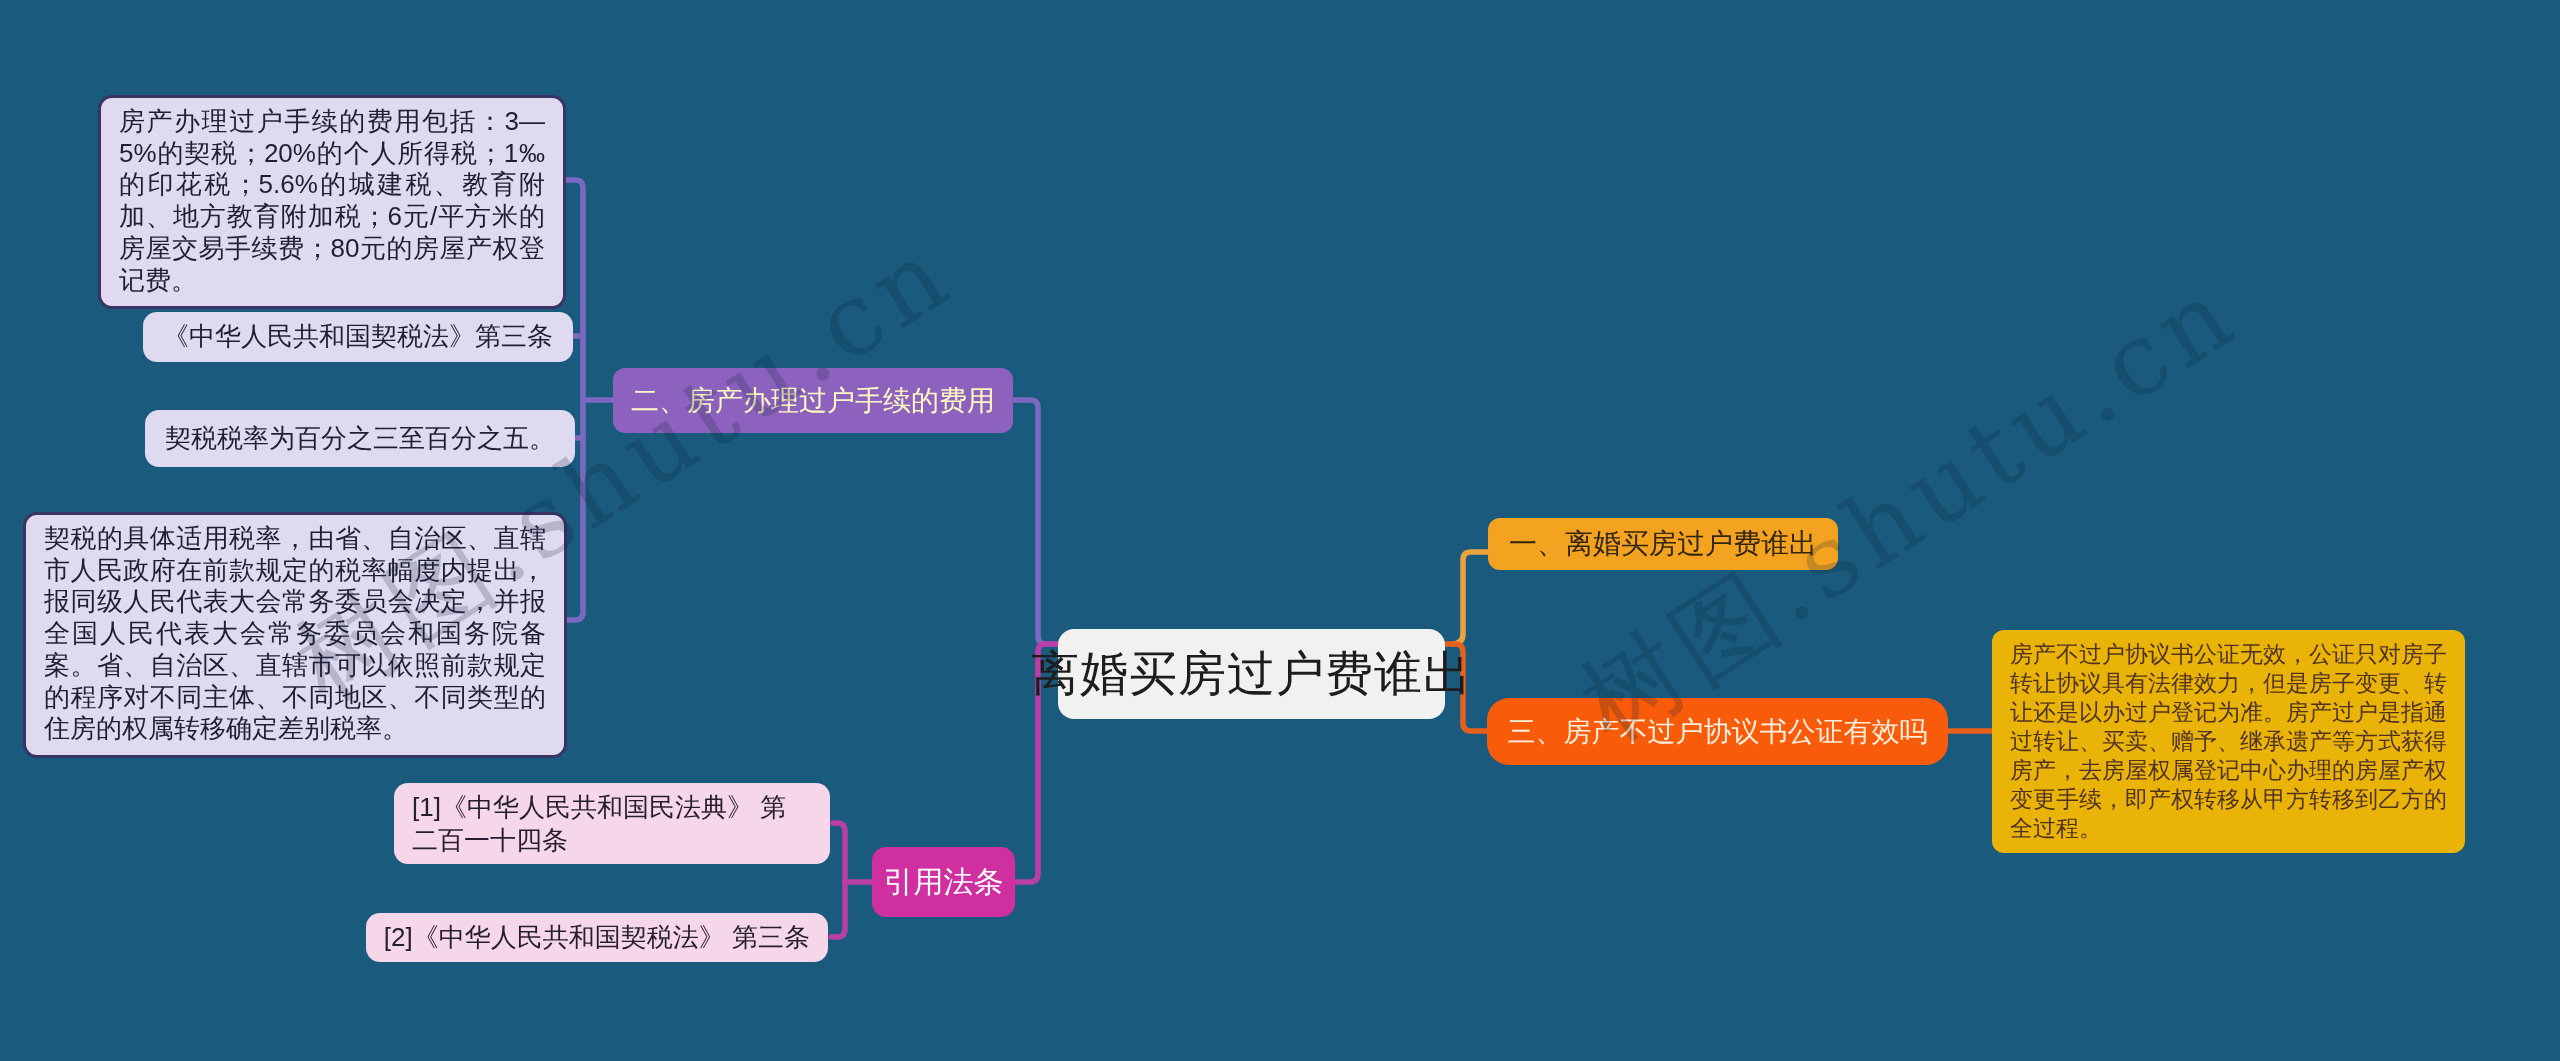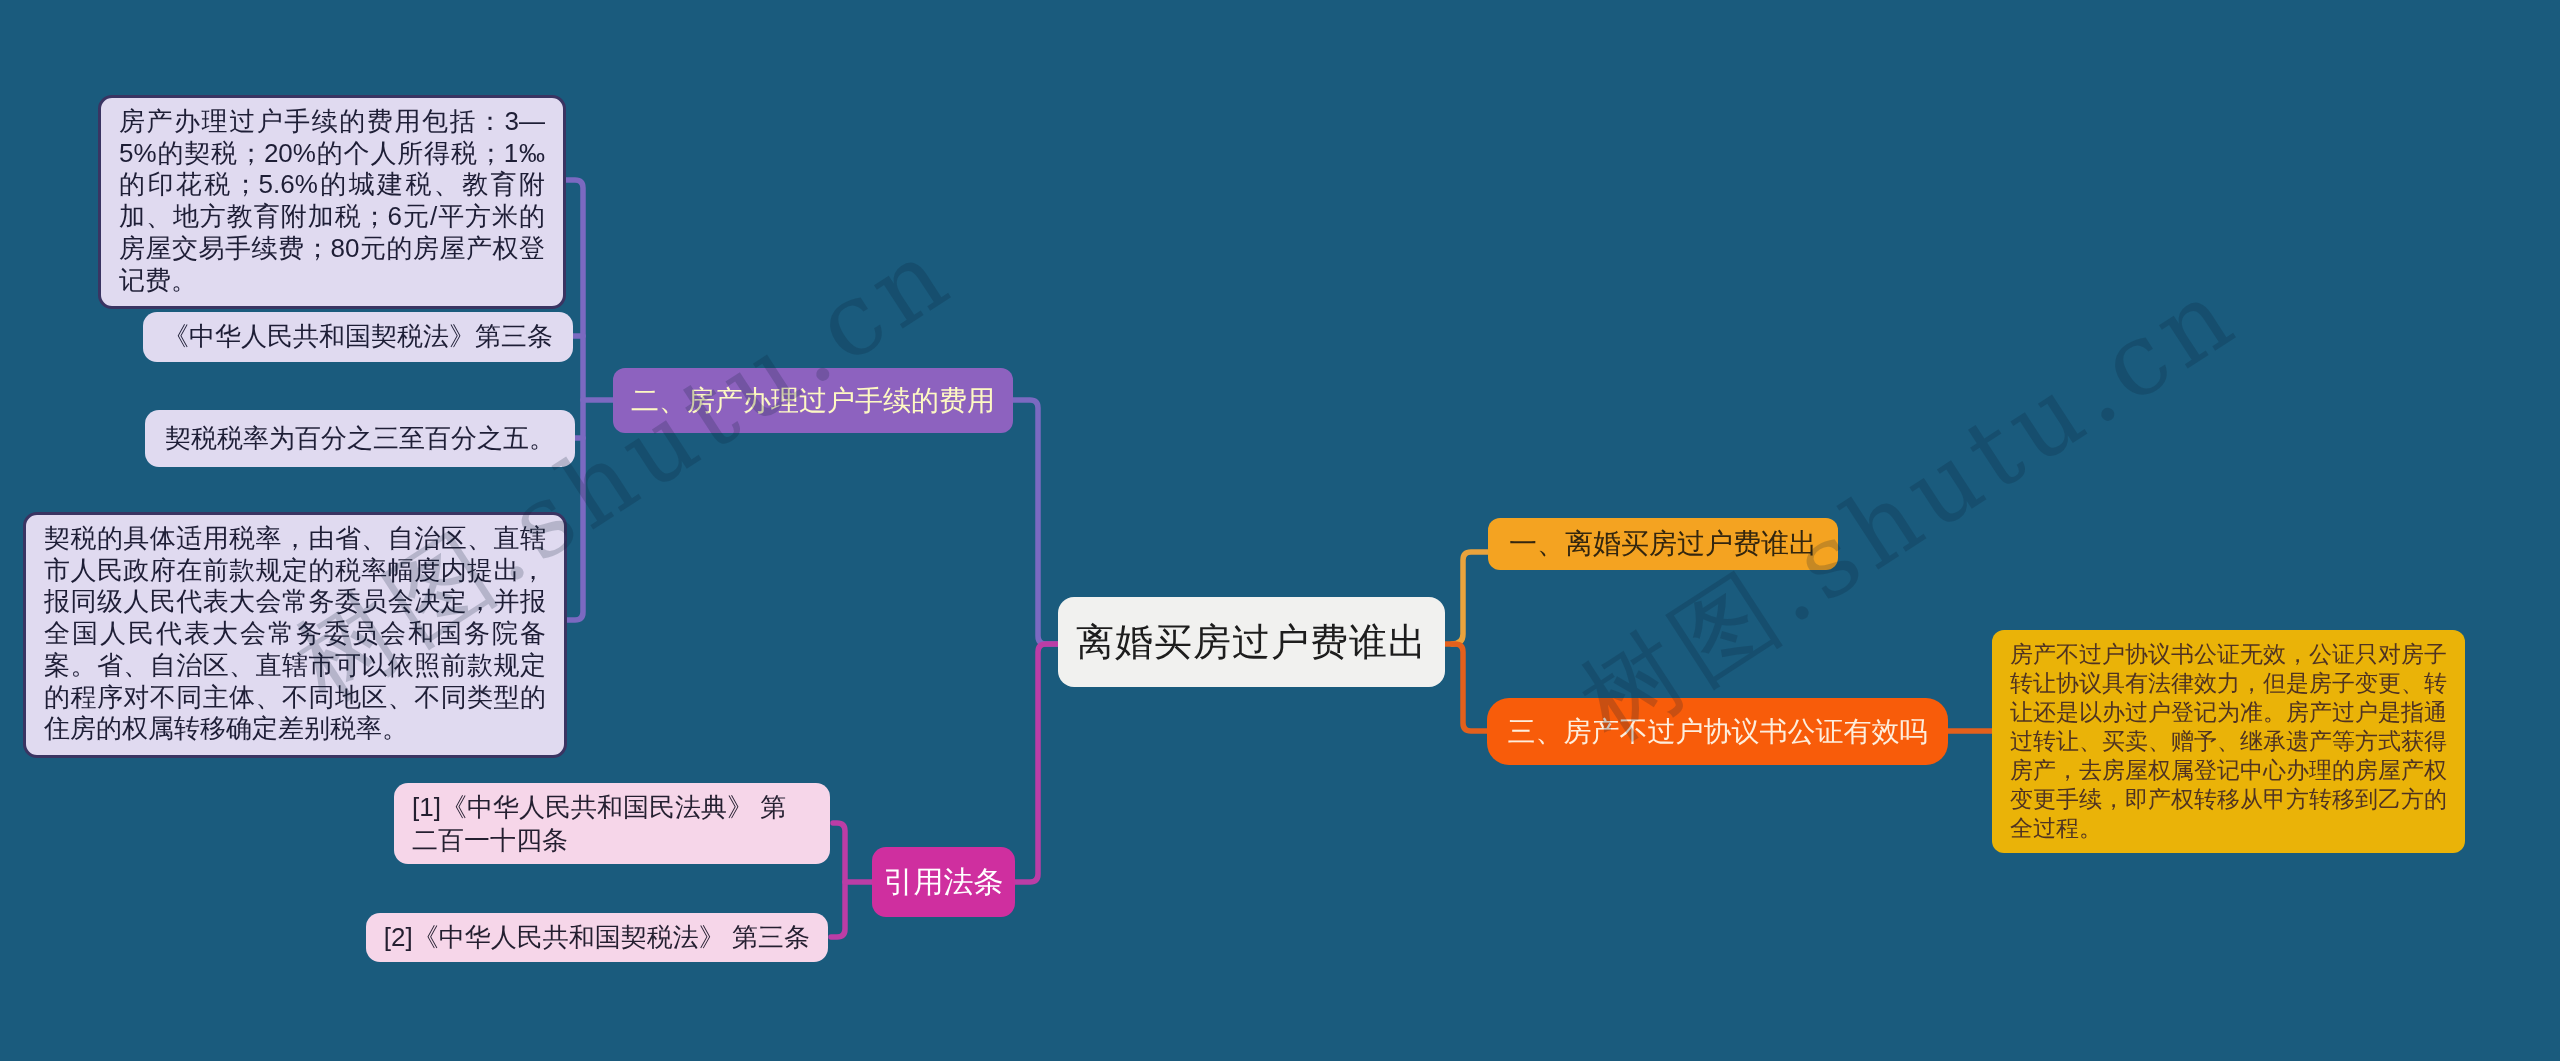--- a/index.html
+++ b/index.html
@@ -24,21 +24,21 @@
 
   
   .branch-fee{background:#8d62bf;color:#fef9c3;border-radius:12px;font-size:28px;}
   .branch-one{background:#f4a321;color:#33260f;border-radius:12px;font-size:28px;}
   .branch-three{background:#f85c0a;color:#fdeedd;border-radius:22px;font-size:28px;}
   .branch-cite{background:#cf2f9f;color:#ffffff;border-radius:14px;font-size:30px;}
 
   
   .central{
     background:#f1f1ef;color:#1d1d1d;border-radius:16px;
-    font-size:38px;letter-spacing:1px;
+    font-size:48px;letter-spacing:1px;margin-top:32px;
   }
 
   
   .cite-box{
     background:#f6d6e9;color:#241f30;border-radius:14px;
     font-size:26px;line-height:1.25;
   }
 
   
   .detail-box{

